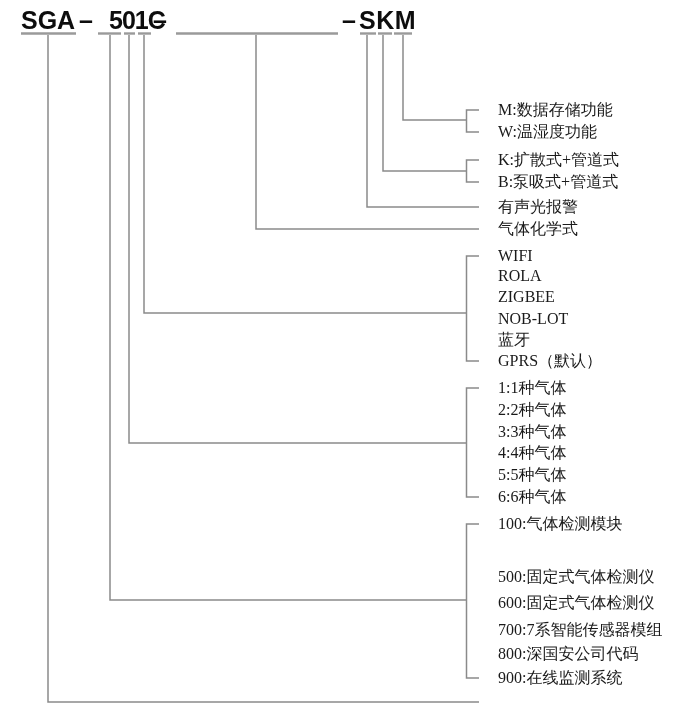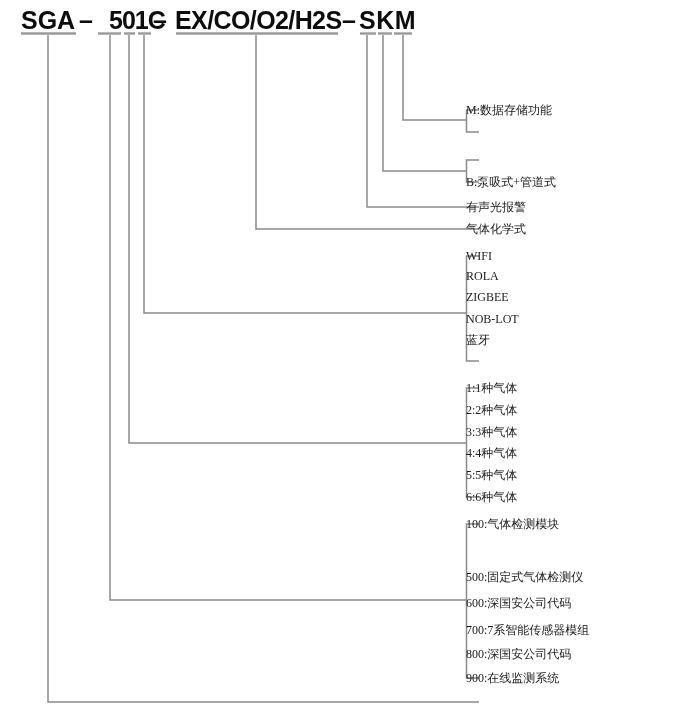--- a/index.html
+++ b/index.html
@@ -20,22 +20,22 @@
     font-weight:bold;font-size:25px;color:#0d0d0d;white-space:nowrap;text-align:center;
   }
   .seg-company{left:21px;}
   .seg-dash1{left:79px;}
   .seg-series{left:109px;letter-spacing:-1px;}
   .seg-dash2{left:153px;}
   .seg-gases{left:175px;letter-spacing:-0.6px;}
   .seg-dash3{left:342px;}
   .seg-options{left:359px;letter-spacing:0.5px;}
   .callout{
-    position:absolute;left:466px;height:20px;line-height:20px;
-    font-size:12px;white-space:nowrap;color:#1a1a1a;
+    position:absolute;left:498px;height:20px;line-height:20px;
+    font-size:16px;white-space:nowrap;color:#1a1a1a;
   }
 </style>
 </head>
 <body>
 
 <div class="canvas">
 
   <svg class="wires" viewBox="0 0 673 719" xmlns="http://www.w3.org/2000/svg">
 
     <path class="underline" d="M21,33.5 H76"></path>
@@ -60,39 +60,41 @@
     <path d="M479,160 H466.5 V182 H479"></path>
     <path d="M479,256 H466.5 V361 H479"></path>
     <path d="M479,388 H466.5 V497 H479"></path>
     <path d="M479,524 H466.5 V678 H479"></path>
   </svg>
 
   <span class="title-seg seg-company">SGA</span>
   <span class="title-seg seg-dash1">–</span>
   <span class="title-seg seg-series">501C</span>
   <span class="title-seg seg-dash2">–</span>
-  <span class="title-seg seg-gases">EX/CO/O2/H2S</span>
   <span class="title-seg seg-dash3">–</span>
   <span class="title-seg seg-options">SKM</span>
 
   <div class="callout" style="top:100px">M:数据存储功能</div>
+  <div class="callout" style="top:122px">W:温湿度功能</div>
+  <div class="callout" style="top:150px">K:扩散式+管道式</div>
   <div class="callout" style="top:172px">B:泵吸式+管道式</div>
   <div class="callout" style="top:197px">有声光报警</div>
   <div class="callout" style="top:219px">气体化学式</div>
   <div class="callout" style="top:246px">WIFI</div>
   <div class="callout" style="top:266px">ROLA</div>
   <div class="callout" style="top:287px">ZIGBEE</div>
   <div class="callout" style="top:309px">NOB-LOT</div>
   <div class="callout" style="top:330px">蓝牙</div>
+  <div class="callout" style="top:351px">GPRS（默认）</div>
   <div class="callout" style="top:378px">1:1种气体</div>
   <div class="callout" style="top:400px">2:2种气体</div>
   <div class="callout" style="top:422px">3:3种气体</div>
   <div class="callout" style="top:443px">4:4种气体</div>
   <div class="callout" style="top:465px">5:5种气体</div>
   <div class="callout" style="top:487px">6:6种气体</div>
   <div class="callout" style="top:514px">100:气体检测模块</div>
   <div class="callout" style="top:567px">500:固定式气体检测仪</div>
-  <div class="callout" style="top:593px">600:深国安公司代码</div>
+  <div class="callout" style="top:593px">600:固定式气体检测仪</div>
   <div class="callout" style="top:620px">700:7系智能传感器模组</div>
   <div class="callout" style="top:644px">800:深国安公司代码</div>
   <div class="callout" style="top:668px">900:在线监测系统</div>
 
 </div>
 
 </body></html>

